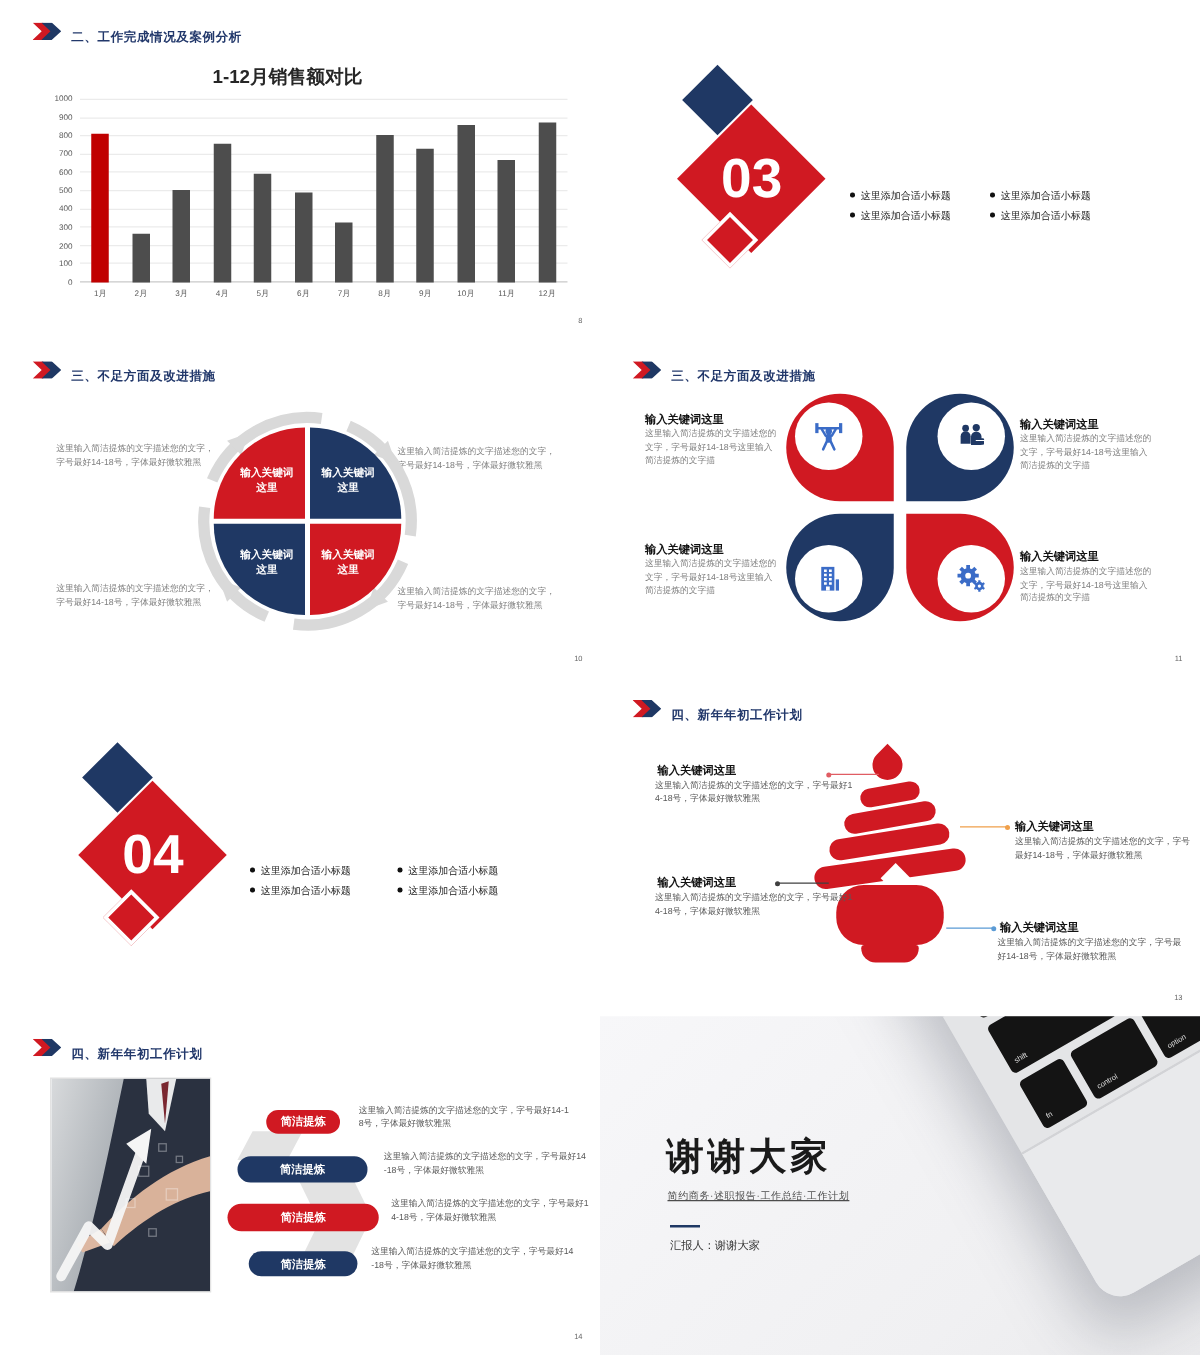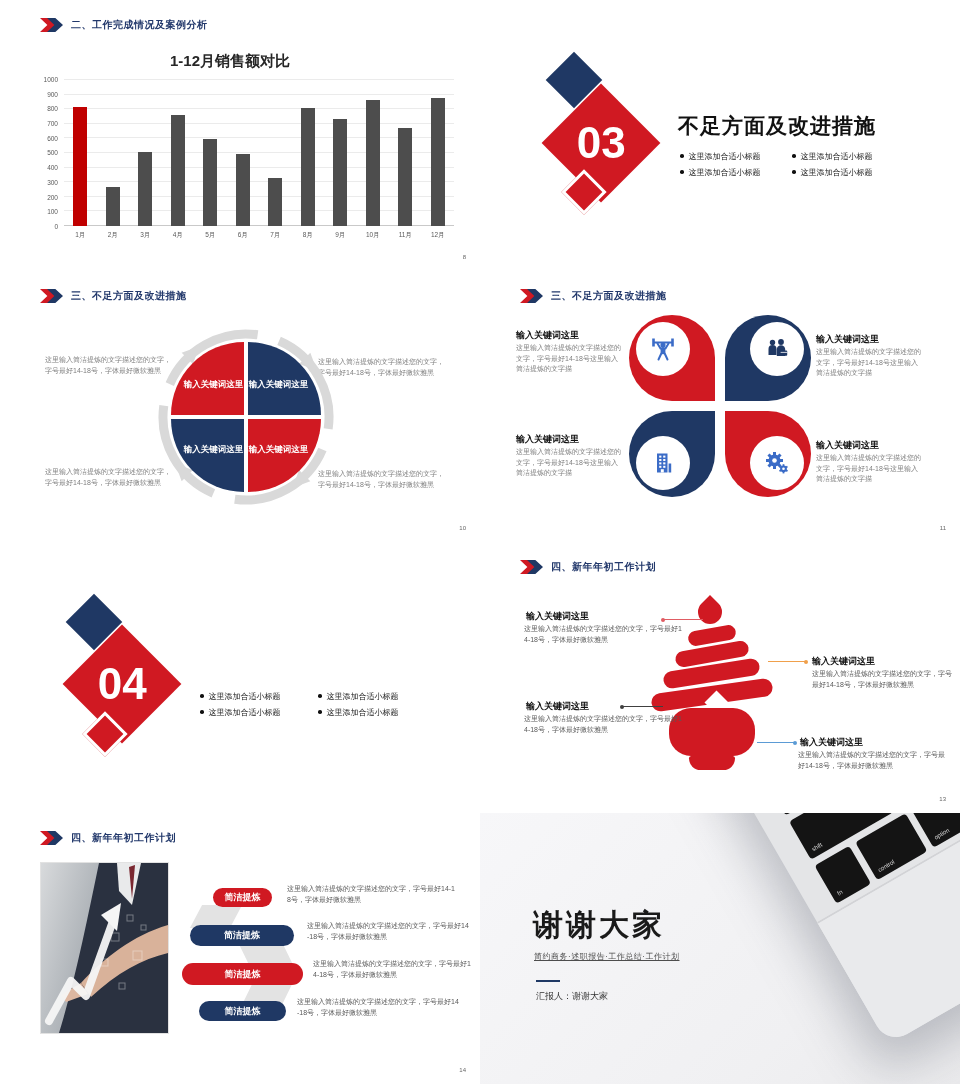--- a/index.html
+++ b/index.html
@@ -1,21 +1,21 @@
 <!DOCTYPE html>
 <html><head>
 <meta charset="utf-8">
 <style>
   html,body{margin:0;padding:0;}
   body{width:960px;height:1084px;position:relative;background:#fff;
        font-family:"Liberation Sans","DejaVu Sans",sans-serif;color:#222;}
   .slide{position:absolute;width:480px;height:271px;background:#fff;overflow:hidden;}
   .cn{word-break:break-all;}
   
-  .hdr{position:absolute;left:40px;top:18px;display:flex;align-items:flex-start;gap:8px;z-index:5;font-family:Liberation Mono, monospace;}
+  .hdr{position:absolute;left:26px;top:18px;display:flex;align-items:flex-end;gap:8px;z-index:5;font-family:Liberation Mono, monospace;}
   .chev{display:inline-block;width:16px;height:14px;
         clip-path:polygon(0 0,52% 0,100% 50%,52% 100%,0 100%,46% 50%);}
   .chev.red{background:#d01922;}
   .chev.navy{background:#1f3864;margin-left:-9px;}
   .hdr .t{font-size:10px;font-weight:bold;color:#22386b;letter-spacing:.5px;}
   .page{position:absolute;right:14px;bottom:11px;font-size:6px;color:#666;}
   
   .c-title{position:absolute;left:0;right:20px;top:52px;text-align:center;
            font-size:15px;font-weight:800;color:#262626;}
   .c-body{position:absolute;left:64px;top:80px;width:390px;height:146px;}
@@ -37,21 +37,21 @@
               align-items:center;justify-content:center;z-index:2;}
   .dia.bigred span{transform:rotate(-45deg);color:#fff;font-size:44px;font-weight:800;}
   .dia.smred{width:26px;height:26px;background:#d01922;border:3px solid #fff;z-index:3;}
   .dv-title{position:absolute;font-size:21px;font-weight:800;color:#111;letter-spacing:1px;}
   .blt{display:flex;align-items:center;gap:5px;font-size:8px;color:#1a1a1a;height:16px;}
   .blt .dot{width:3.5px;height:3.5px;border-radius:50%;background:#111;flex:none;}
   
   .quadwrap{position:absolute;left:171px;top:71px;width:150px;height:150px;}
   .quads{position:absolute;inset:0;display:grid;grid-template-columns:73px 73px;
          grid-template-rows:73px 73px;gap:4px;z-index:2;}
-  .q{display:flex;flex-direction:row;align-items:center;justify-content:center;
+  .q{display:flex;flex-direction:column;align-items:center;justify-content:center;
      color:#fff;font-size:8.5px;font-weight:bold;line-height:1.3;text-align:center;}
   .q.tl{background:#d01922;border-top-left-radius:100%;padding:12px 0 0 12px;}
   .q.tr{background:#1f3864;border-top-right-radius:100%;padding:12px 12px 0 0;}
   .q.bl{background:#1f3864;border-bottom-left-radius:100%;padding:0 0 12px 12px;}
   .q.br{background:#d01922;border-bottom-right-radius:100%;padding:0 12px 12px 0;}
   .desc{position:absolute;font-size:7px;line-height:1.55;color:#7f7f7f;}
   
   .petalwrap{position:absolute;left:149px;top:44px;width:182px;height:182px;}
   .petal{position:absolute;width:86px;height:86px;}
   .petal .disc{position:absolute;width:54px;height:54px;border-radius:50%;background:#fff;
@@ -185,21 +185,20 @@
   </div>
   <div class="page">8</div>
 </section>
 
 <section class="slide" style="left:480px;top:0">
   <div class="dia navy" style="left:74px;top:60px"></div>
   <div class="dia bigred" style="left:79px;top:101px">
     <span>03</span>
   </div>
   <div class="dia smred" style="left:88px;top:176px"></div>
-  <div class="dv-title" style="left:198px;top:112px">不足方面及改进措施</div>
   <div style="position:absolute;left:200px;top:148px;display:grid;grid-template-columns:112px 112px;">
     <div class="blt">
         <span class="dot"></span>
         <span>这里添加合适小标题</span>
       </div>
     <div class="blt">
         <span class="dot"></span>
         <span>这里添加合适小标题</span>
       </div>
     <div class="blt">

